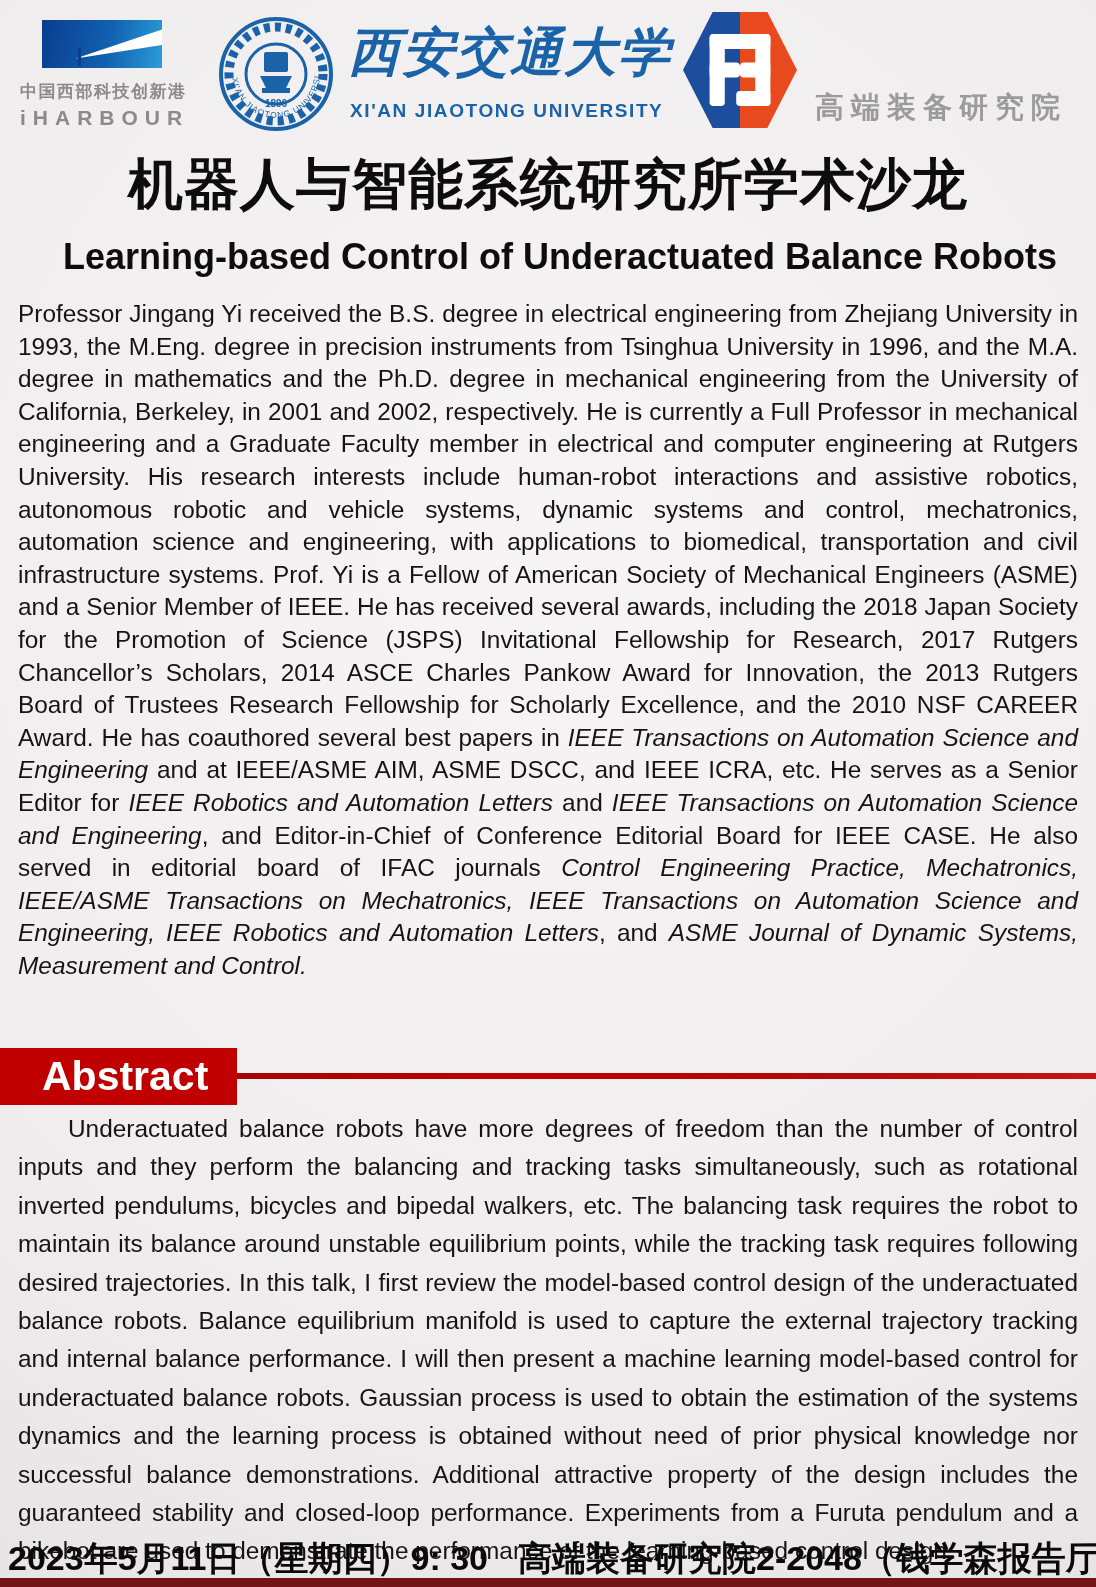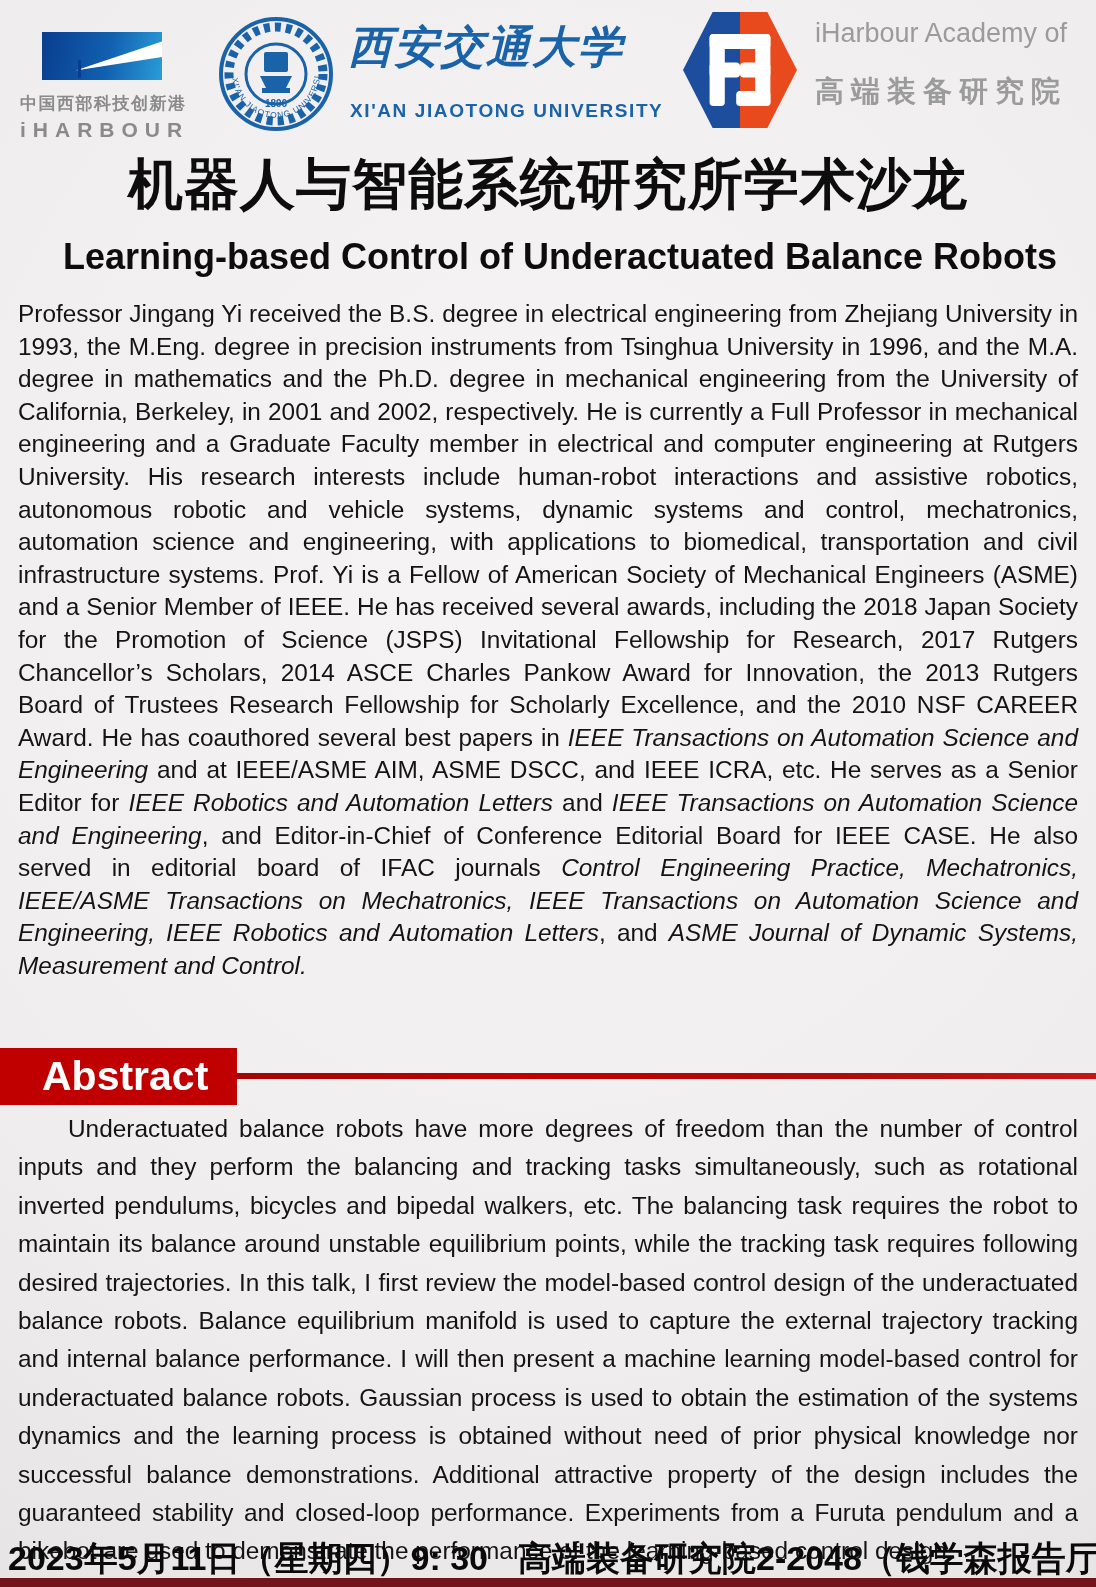--- a/index.html
+++ b/index.html
@@ -3,44 +3,44 @@
 <meta charset="utf-8">
 <style>
   html,body{margin:0;padding:0;}
   body{font-family:"Liberation Sans","DejaVu Sans",sans-serif;}
   .poster{
     position:relative;width:1096px;height:1587px;overflow:hidden;
     background:radial-gradient(ellipse 120% 90% at 50% 35%, #f6f4f4 0%, #efedee 55%, #e2dfe0 100%);
   }
   
   .header{position:absolute;top:0;left:0;width:1096px;height:148px;}
-  .lg-left{position:absolute;left:20px;top:32px;width:170px;}
+  .lg-left{position:absolute;left:20px;top:20px;width:170px;}
   .flag{position:relative;width:120px;height:48px;margin-left:22px;
     background:linear-gradient(100deg,#0a3d8f 0%,#1160b0 55%,#2b9cd8 100%);}
   .flag .beam{position:absolute;inset:0;background:#fff;
     clip-path:polygon(28% 80%,100% 20%,100% 52%);}
   .flag .tower{position:absolute;left:30%;top:58%;width:3px;height:38%;background:#0a3d8f;}
   .lg-left .cn{margin-top:12px;color:#8a8a8a;font-weight:bold;font-size:17px;letter-spacing:1.5px;white-space:nowrap;}
   .lg-left .en{margin-top:3px;color:#8a8a8a;font-weight:bold;font-size:21px;letter-spacing:7px;white-space:nowrap;}
   .lg-mid{position:absolute;left:218px;top:12px;width:450px;height:128px;}
   .seal{position:absolute;left:0;top:2px;}
   .callig{position:absolute;left:130px;top:6px;width:320px;color:#1b63a8;
-    font-family:Liberation Serif, serif;font-size:44px;font-weight:bold;
+    font-family:Liberation Serif, serif;font-size:52px;font-weight:bold;
     font-style:italic;letter-spacing:2px;white-space:nowrap;}
   .lg-mid .en{position:absolute;left:132px;top:88px;color:#1b63a8;font-weight:bold;
     font-size:19px;letter-spacing:1.6px;white-space:nowrap;}
   .lg-right{position:absolute;left:680px;top:10px;width:410px;height:130px;}
   .hex{position:absolute;left:3px;top:2px;width:114px;height:116px;
     background:linear-gradient(90deg,#1c4e9d 0%,#1c4e9d 50%,#e8491d 50%,#e8491d 100%);
     clip-path:polygon(26% 0,74% 0,100% 50%,74% 100%,26% 100%,0 50%);}
   .hex svg{position:absolute;left:0;top:0;}
   .lg-right .t1,.lg-right .t2{position:absolute;left:135px;color:#9b9b9b;font-size:27px;white-space:nowrap;}
   .lg-right .t1{top:8px;}
   .lg-right .t2{top:42px;}
-  .lg-right .t3{position:absolute;left:135px;top:62px;color:#9b9b9b;font-size:29px;font-weight:bold;letter-spacing:7px;white-space:nowrap;}
+  .lg-right .t3{position:absolute;left:135px;top:78px;color:#9b9b9b;font-size:29px;font-weight:bold;letter-spacing:7px;white-space:nowrap;}
   
   .title-cn{position:absolute;top:148px;left:0;width:1096px;text-align:center;
     font-size:55px;font-weight:900;color:#0d0d0d;letter-spacing:1px;}
   .title-en{position:absolute;top:236px;left:12px;width:1096px;text-align:center;
     font-size:36px;font-weight:800;color:#0d0d0d;}
   
   .bio{position:absolute;left:18px;top:298px;width:1060px;
     font-size:24.4px;line-height:32.6px;color:#141414;text-align:justify;}
   .photo-float{float:left;width:240px;height:422px;}
   .photo{position:relative;width:216px;height:303px;margin-top:14px;overflow:hidden;
@@ -119,21 +119,20 @@
             <rect x="14" y="11" width="8" height="38" rx="2"></rect>
             <rect x="14" y="11" width="18" height="8" rx="2"></rect>
             <rect x="14" y="26" width="16" height="8" rx="2"></rect>
             <rect x="38" y="11" width="8" height="38" rx="2"></rect>
             <rect x="28" y="11" width="18" height="8" rx="2"></rect>
             <rect x="30" y="26" width="16" height="8" rx="2"></rect>
             <rect x="28" y="41" width="18" height="8" rx="2"></rect>
           </g>
         </svg>
       </div>
-      <div class="t1">iHarbour Academy of</div>
       <div class="t3">高端装备研究院</div>
     </div>
   </div>
 
   <div class="title-cn">机器人与智能系统研究所学术沙龙</div>
   <div class="title-en">Learning-based Control of Underactuated Balance Robots</div>
 
   <div class="bio">
     <span><span>Professor Jingang Yi received the B.S. degree in electrical engineering from Zhejiang University in 1993, the M.Eng. degree in precision instruments from Tsinghua University in 1996, and the M.A. degree in mathematics and the Ph.D. degree in mechanical engineering from the University of California, Berkeley, in 2001 and 2002, respectively. He is currently a Full Professor in mechanical engineering and a Graduate Faculty member in electrical and computer engineering at Rutgers University. His research interests include human-robot interactions and assistive robotics, autonomous robotic and vehicle systems, dynamic systems and control, mechatronics, automation science and engineering, with applications to biomedical, transportation and civil infrastructure systems. Prof. Yi is a Fellow of American Society of Mechanical Engineers (ASME) and a Senior Member of IEEE. He has received several awards, including the 2018 Japan Society for the Promotion of Science (JSPS) Invitational Fellowship for Research, 2017 Rutgers Chancellor’s Scholars, 2014 ASCE Charles Pankow Award for Innovation, the 2013 Rutgers Board of Trustees Research Fellowship for Scholarly Excellence, and the 2010 NSF CAREER Award. He has coauthored several best papers in </span><i>IEEE Transactions on Automation Science and Engineering</i><span> and at IEEE/ASME AIM, ASME DSCC, and IEEE ICRA, etc. He serves as a Senior Editor for </span><i>IEEE Robotics and Automation Letters</i><span> and </span><i>IEEE Transactions on Automation Science and Engineering</i><span>, and Editor-in-Chief of Conference Editorial Board for IEEE CASE. He also served in editorial board of IFAC journals </span><i>Control Engineering Practice, Mechatronics, IEEE/ASME Transactions on Mechatronics, IEEE Transactions on Automation Science and Engineering, IEEE Robotics and Automation Letters</i><span>, and </span><i>ASME Journal of Dynamic Systems, Measurement and Control.</i></span>
   </div>

